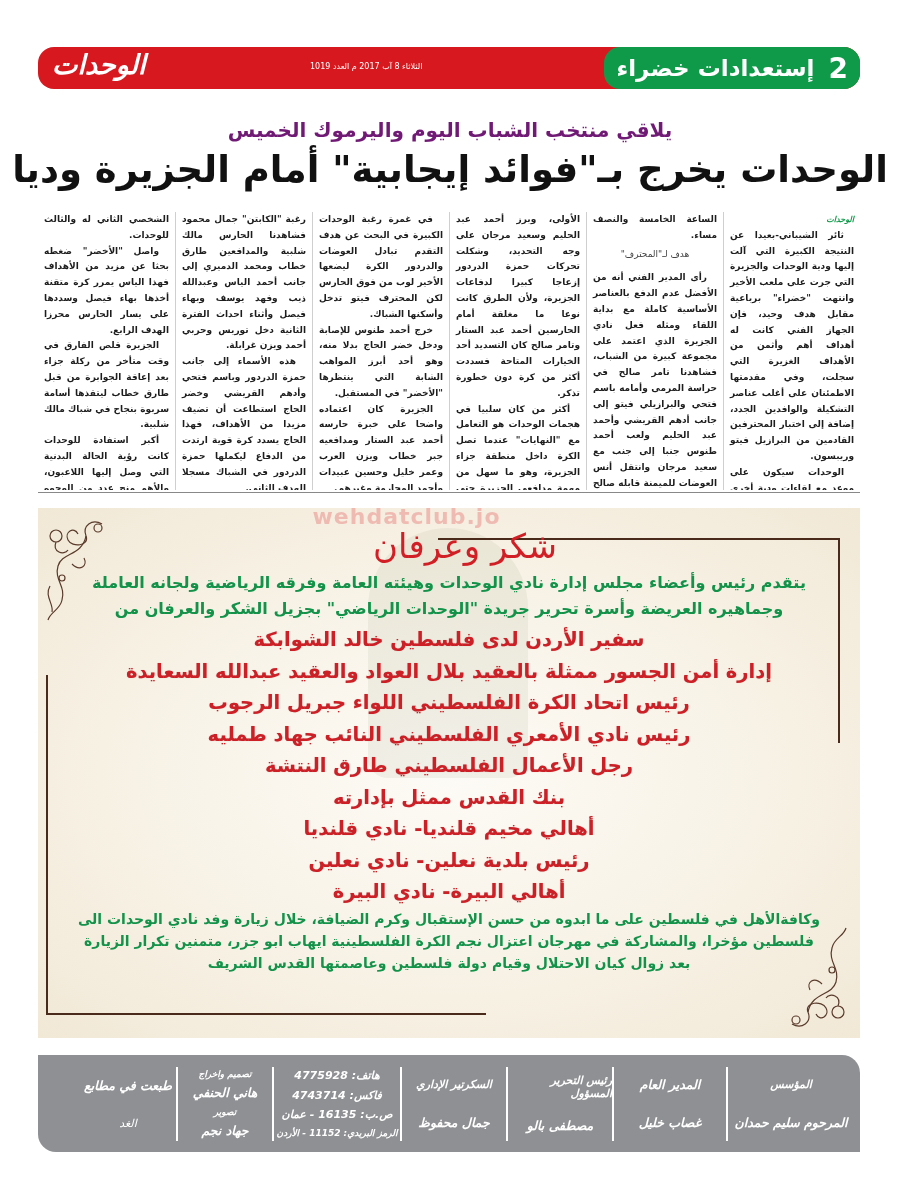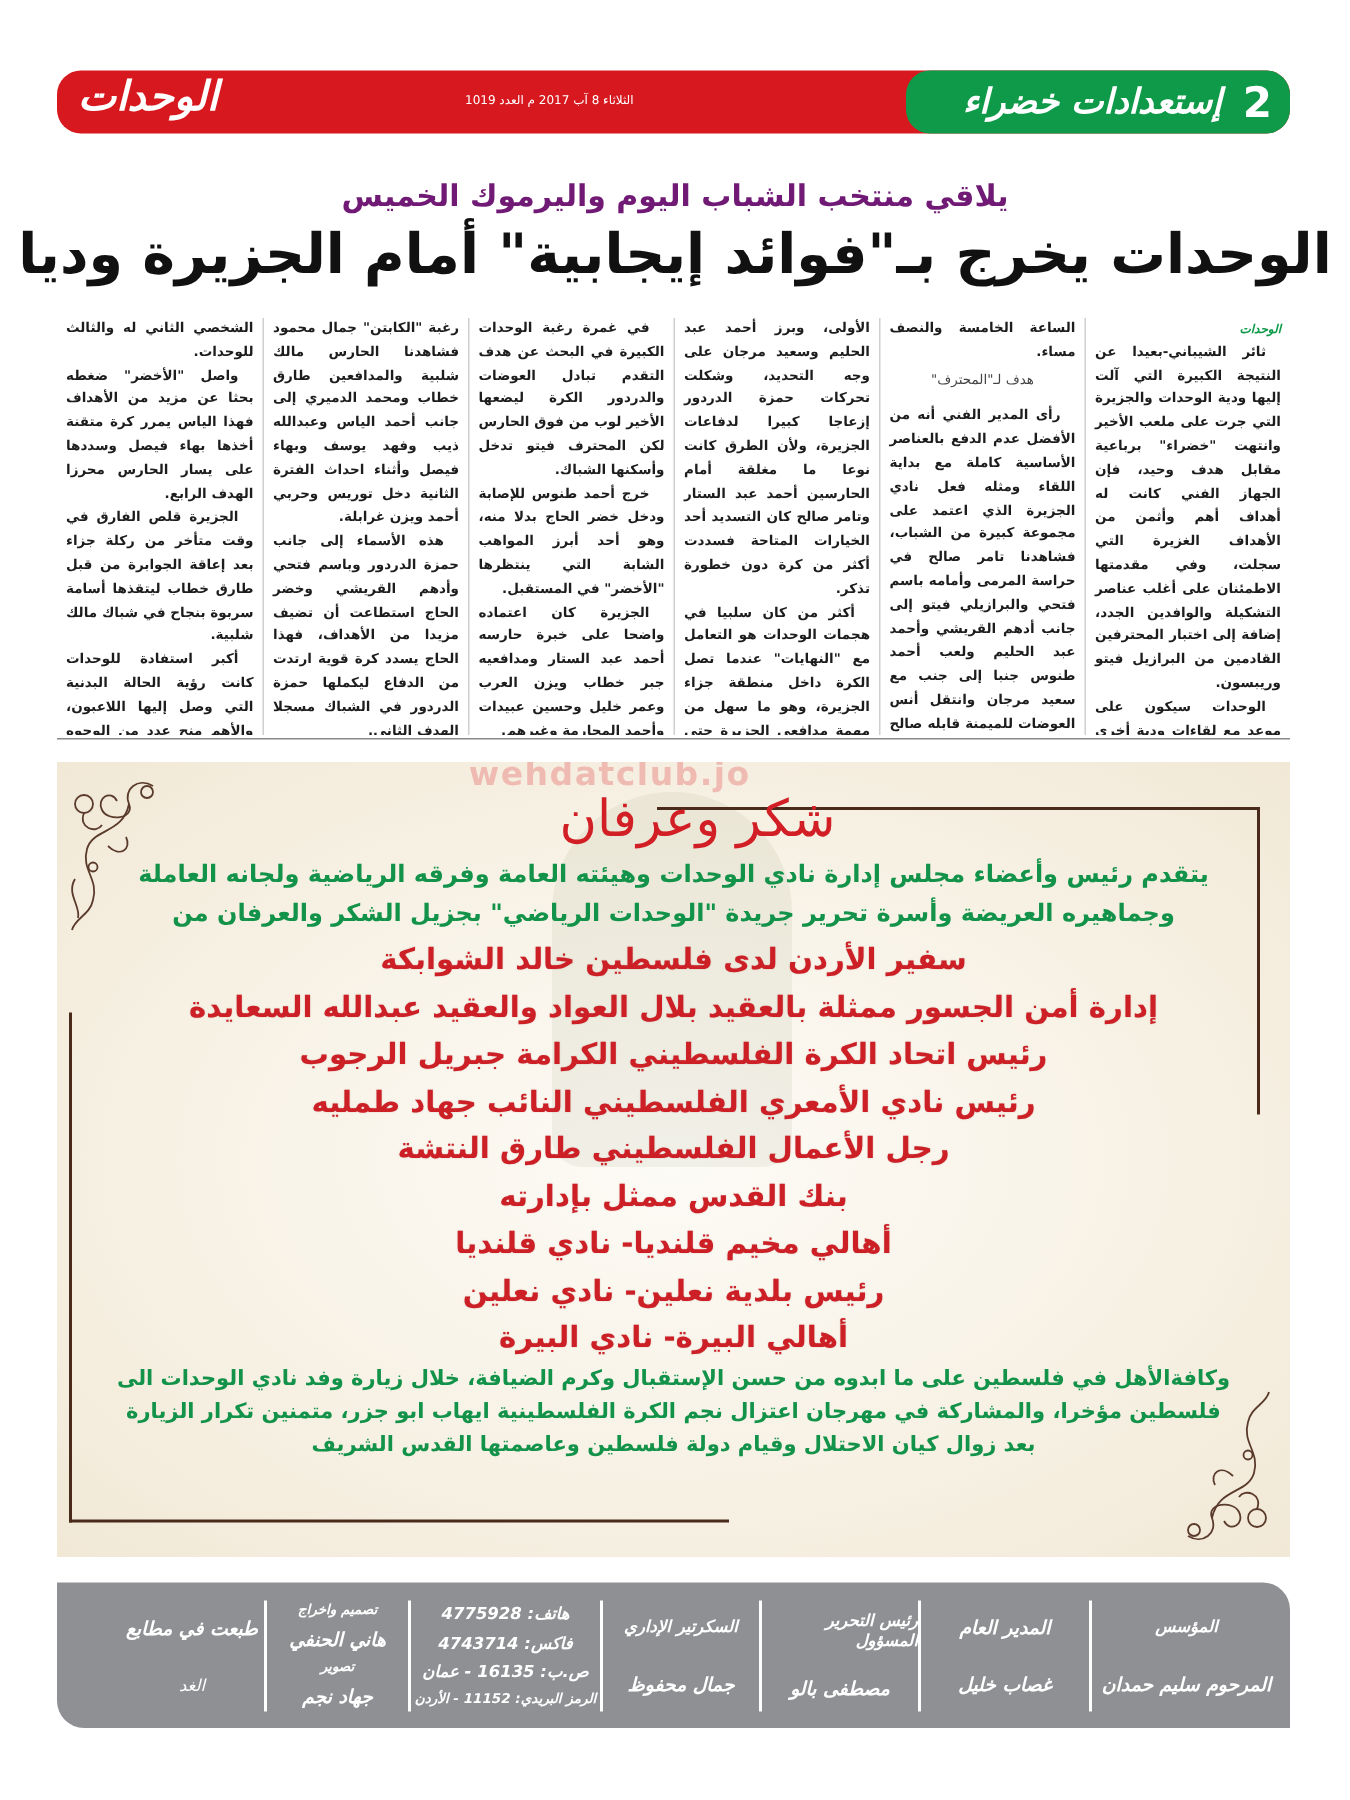--- a/index.html
+++ b/index.html
@@ -3,21 +3,21 @@
 <meta charset="utf-8">
 <style>
   * { box-sizing: border-box; margin: 0; padding: 0; }
   html, body { width: 900px; height: 1200px; background: #ffffff; overflow: hidden; }
   body { font-family: "DejaVu Sans", sans-serif; color: #1a1a1a; position: relative; direction: rtl; }
 
   
   .banner { position: absolute; left: 38px; top: 47px; width: 822px; height: 42px; background: #d7191f; border-radius: 16px; }
   .banner-green { position: absolute; right: 0; top: 0; width: 256px; height: 42px; background: #0f9a4a; border-radius: 16px; display: flex; align-items: center; padding-right: 12px; color: #fff; }
   .page-num { font-family: "DejaVu Sans", sans-serif; font-weight: bold; font-size: 28px; margin-left: 14px; }
-  .section-title { font-family: "DejaVu Sans", sans-serif; font-weight: bold; font-size: 23px; font-style: italic; }
+  .section-title { font-family: "DejaVu Sans", sans-serif; font-weight: bold; font-size: 23px; }
   .issue-info { position: absolute; left: 272px; top: 15px; font-size: 8px; color: #fff; white-space: nowrap; }
   .brand { position: absolute; left: 14px; top: 2px; font-family: "DejaVu Sans", sans-serif; font-weight: bold; font-style: italic; font-size: 27px; color: #fff; }
 
   
   .kicker { position: absolute; top: 118px; left: 0; width: 900px; text-align: center; font-weight: bold; font-size: 20px; color: #701a75; }
   .headline { position: absolute; top: 148px; left: 0; width: 900px; text-align: center; font-weight: bold; font-size: 37px; color: #111; letter-spacing: -0.5px; }
 
   
   .article { position: absolute; top: 212px; left: 38px; width: 822px; height: 278px; display: flex; flex-direction: row; gap: 0; }
   .col { width: 137px; padding: 0 6px; font-size: 9px; line-height: 15.8px; text-align: justify; font-weight: bold; color: #1d1d1d; border-left: 1px solid #cfcfcf; overflow: hidden; }
@@ -138,21 +138,21 @@
     </g>
   </svg>
 
   <div class="ad-title">شكر وعرفان</div>
   <div class="ad-lines">
     <div class="green-line">يتقدم رئيس وأعضاء مجلس إدارة نادي الوحدات وهيئته العامة وفرقه الرياضية ولجانه العاملة</div>
     <div class="green-line">وجماهيره العريضة وأسرة تحرير جريدة "الوحدات الرياضي" بجزيل الشكر والعرفان من</div>
     <div class="gap-s"></div>
     <div class="red-line">سفير الأردن لدى فلسطين خالد الشوابكة</div>
     <div class="red-line">إدارة أمن الجسور ممثلة بالعقيد بلال العواد والعقيد عبدالله السعايدة</div>
-    <div class="red-line">رئيس اتحاد الكرة الفلسطيني الكرامة جبريل الرجوب</div>
+    <div class="red-line">رئيس اتحاد الكرة الفلسطيني اللواء جبريل الرجوب</div>
     <div class="red-line">رئيس نادي الأمعري الفلسطيني النائب جهاد طمليه</div>
     <div class="red-line">رجل الأعمال الفلسطيني طارق النتشة</div>
     <div class="red-line">بنك القدس ممثل بإدارته</div>
     <div class="red-line">أهالي مخيم قلنديا- نادي قلنديا</div>
     <div class="red-line">رئيس بلدية نعلين- نادي نعلين</div>
     <div class="red-line">أهالي البيرة- نادي البيرة</div>
     <div class="green-small">وكافةالأهل في فلسطين على ما ابدوه من حسن الإستقبال وكرم الضيافة، خلال زيارة وفد نادي الوحدات الى</div>
     <div class="green-small">فلسطين مؤخرا، والمشاركة في مهرجان اعتزال نجم الكرة الفلسطينية ايهاب ابو جزر، متمنين تكرار الزيارة</div>
     <div class="green-small">بعد زوال كيان الاحتلال وقيام دولة فلسطين وعاصمتها القدس الشريف</div>
   </div>

